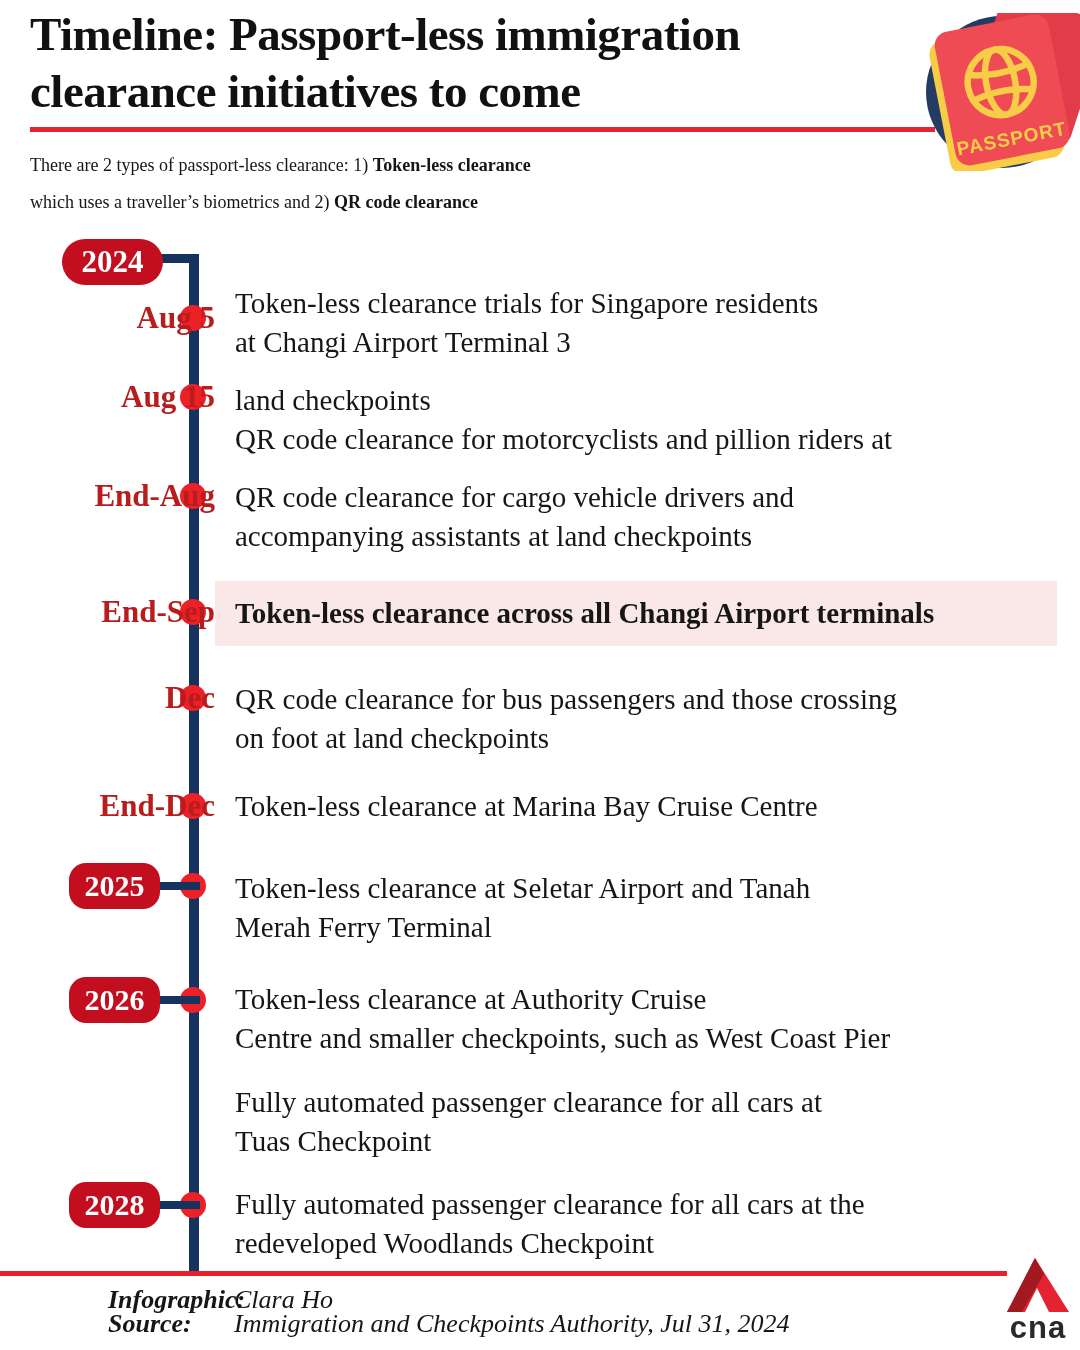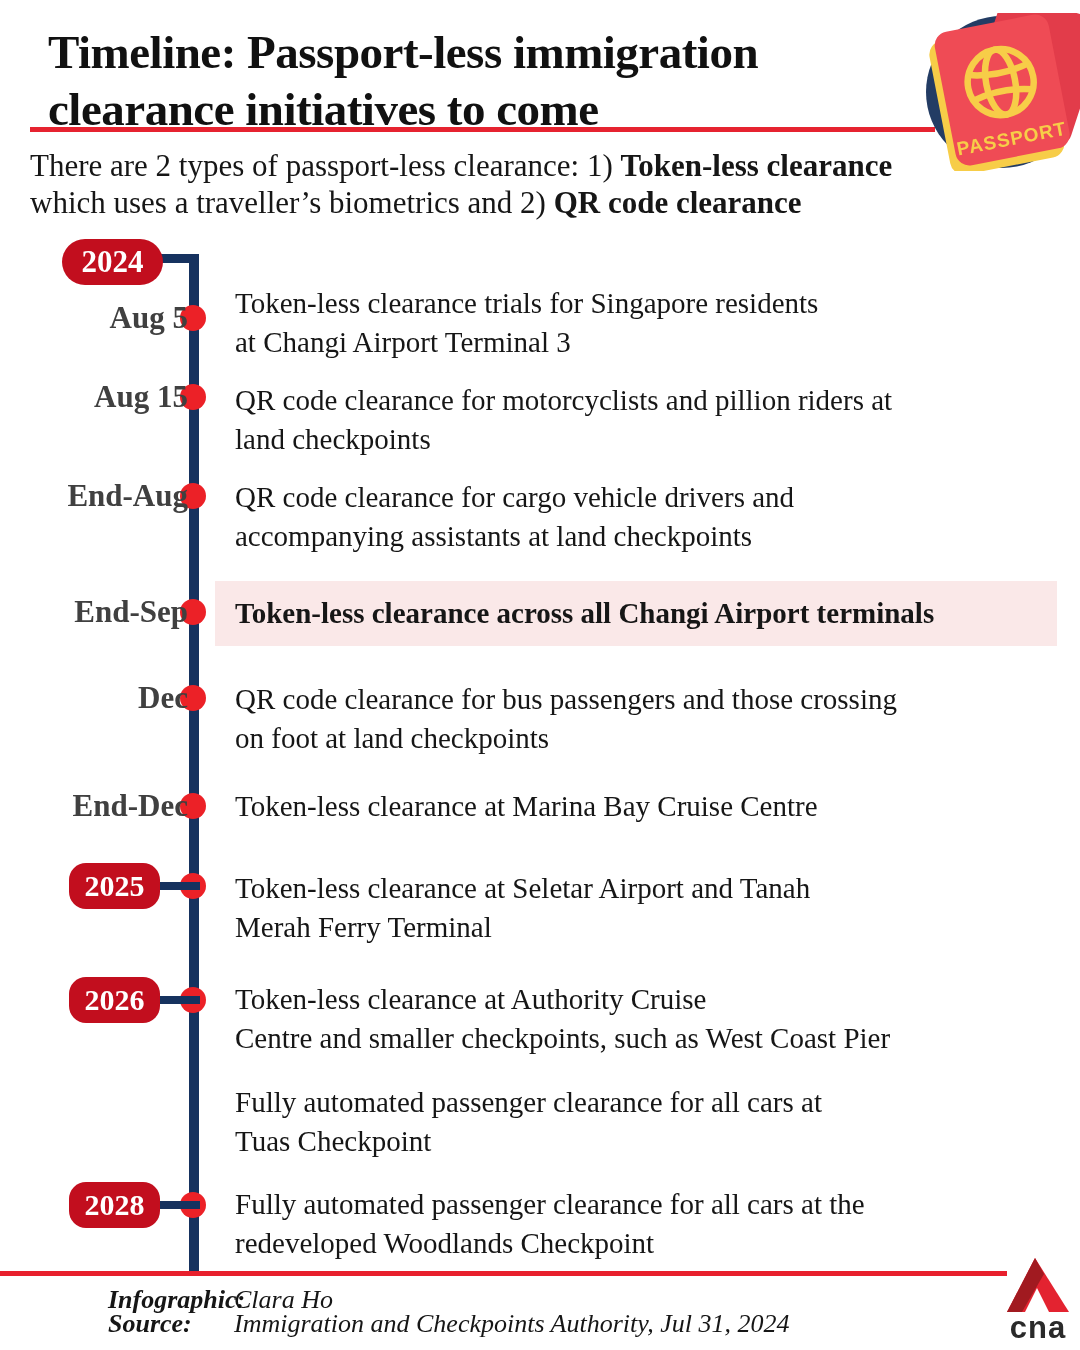--- a/index.html
+++ b/index.html
@@ -3,54 +3,55 @@
 <meta charset="utf-8">
 <style>
   html,body{margin:0;padding:0;}
   .page{
     position:relative; width:1080px; height:1350px;
     background:#ffffff; overflow:hidden;
     font-family:"Liberation Serif", serif; color:#131313;
   }
   
   .title{
-    position:absolute; left:30px; top:6px; margin:18px;
+    position:absolute; left:30px; top:6px; margin:0;
     font-size:47px; line-height:57px; font-weight:bold;
     letter-spacing:-0.5px; color:#111111;
   }
   .title span{display:block; white-space:nowrap;}
   .title-rule{
     position:absolute; left:30px; top:127px; width:905px; height:5px;
     background:#e62330;
   }
   .intro{
     position:absolute; left:30px; top:147px; margin:0;
-    font-size:31px; line-height:37px; color:#161616;
+    font-size:18px; line-height:37px; color:#161616;
   }
   .iline{display:block; white-space:nowrap;}
   .intro b{font-weight:bold;}
   .passport-wrap{position:absolute; left:924px; top:13px; width:156px; height:158px;}
   
   .spine{position:absolute; left:189px; top:254px; width:10px; height:1019px; background:#16325f;}
   .elbow{position:absolute; left:160px; top:254px; width:39px; height:9px; background:#16325f;}
   .connector{position:absolute; left:158px; width:42px; height:8px; background:#16325f;}
   .badge{
     position:absolute; background:#c20e1e; color:#ffffff;
     font-weight:bold; text-align:center; font-size:30px;
     height:46px; line-height:46px; border-radius:17px;
   }
   .badge.pill{border-radius:23px; font-size:31px;}
   .dot{
     position:absolute; left:180px; width:26px; height:26px;
     border-radius:50%; background:#ec2127;
   }
   .dlabel{
-    position:absolute; left:16px; width:172px; text-align:right;
-    font-weight:bold; font-size:31px; line-height:38px; color:#404040;
+    position:absolute; left:0; width:172px; text-align:right;
+    font-weight:bold; font-size:31px; line-height:38px; color:#b91c1c;
     white-space:nowrap;
+    padding-left:43px;
   }
   .etext{
     position:absolute; left:235px; font-size:29px; line-height:39px; color:#161616;
   }
   .etext span{display:block; white-space:nowrap;}
   .etext.bold{font-weight:bold;}
   .hbox{
     position:absolute; left:215px; top:581px; width:842px; height:65px;
     background:#fae8e8;
   }
@@ -135,22 +136,22 @@
   <div class="badge" style="left:69px; top:977px; width:91px;">2026</div>
 
   <div class="connector" style="top:1201px"></div>
   <div class="badge" style="left:69px; top:1182px; width:91px;">2028</div>
 
   <div class="etext" style="top:284px">
     <span>Token-less clearance trials for Singapore residents</span>
     <span>at Changi Airport Terminal 3</span>
   </div>
   <div class="etext" style="top:381px">
+    <span>land checkpoints</span>
     <span>QR code clearance for motorcyclists and pillion riders at</span>
-    <span>land checkpoints</span>
   </div>
   <div class="etext" style="top:478px">
     <span>QR code clearance for cargo vehicle drivers and</span>
     <span>accompanying assistants at land checkpoints</span>
   </div>
   <div class="etext" style="top:680px">
     <span>QR code clearance for bus passengers and those crossing</span>
     <span>on foot at land checkpoints</span>
   </div>
   <div class="etext bold" style="top:594px">

